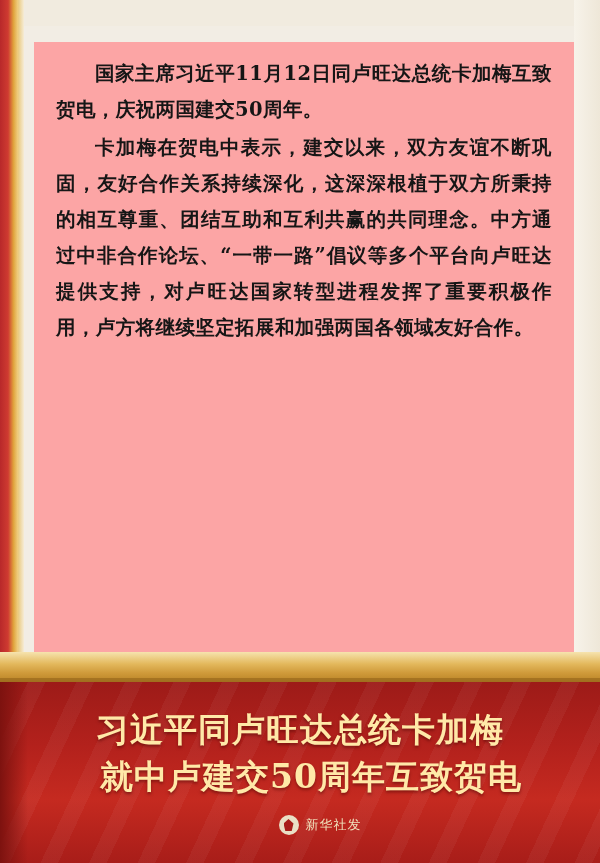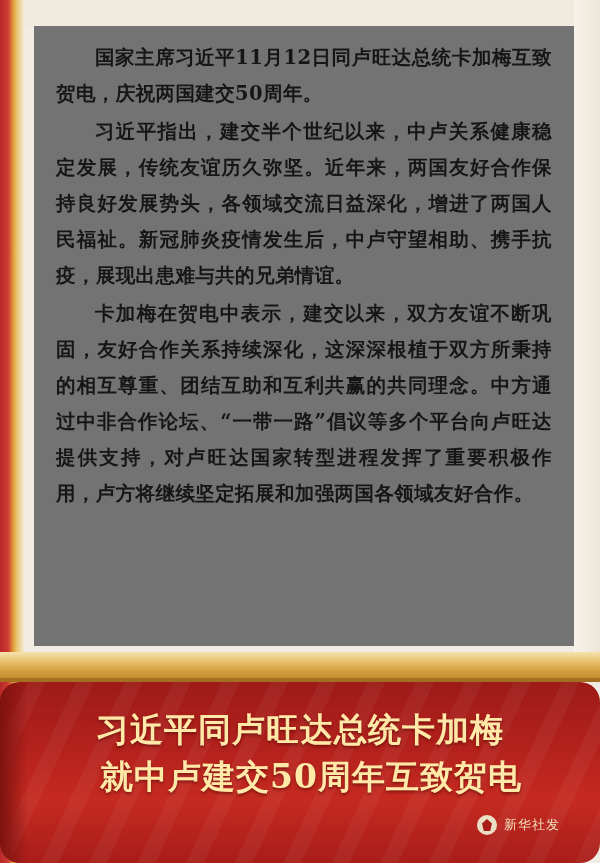--- a/index.html
+++ b/index.html
@@ -34,24 +34,24 @@
     position: absolute;
     left: 18px;
     top: 0;
     width: 6px;
     height: 863px;
     background: linear-gradient(to right, #e9c97e, #f6ecd6);
   }
   .article {
     position: absolute;
     left: 34px;
-    top: 26px;
+    top: 42px;
     width: 540px;
     height: 620px;
-    background: #737373;
+    background: #fca5a5;
     padding: 14px 22px 0 22px;
     box-sizing: border-box;
   }
   .para {
     margin: 0 0 2px 0;
     text-indent: 2em;
     font-size: 19.5px;
     line-height: 36px;
     color: #161616;
     letter-spacing: 0.4px;
@@ -78,21 +78,20 @@
   }
   
   .banner {
     position: absolute;
     left: 0;
     top: 682px;
     width: 600px;
     height: 181px;
     background: linear-gradient(to bottom, #9d1b18 0%, #b3211c 35%, #c52a20 65%, #a81d19 100%);
     overflow: hidden;
-    border-radius: 20px;
   }
   .banner-rays {
     position: absolute;
     left: -60px; top: -20px;
     width: 720px; height: 230px;
     background:
       repeating-linear-gradient(115deg,
         rgba(255,255,255,0.045) 0px,
         rgba(255,255,255,0.045) 16px,
         rgba(255,255,255,0) 16px,
@@ -123,22 +122,23 @@
     display: block;
     padding-left: 22px;
   }
   .credit {
     position: absolute;
     left: 0;
     top: 133px;
     width: 560px;
     display: flex;
     align-items: center;
-    justify-content: flex-end;
+    justify-content: center;
     gap: 7px;
+    padding-left: 40px;
   }
   .credit-logo {
     width: 20px;
     height: 20px;
     border-radius: 50%;
     background: #eadfc5;
     position: relative;
     display: inline-block;
   }
   .credit-logo:before {
@@ -173,21 +173,20 @@
 
 <div class="poster">
 
   <div class="paper-edge-top"></div>
   <div class="paper-edge-right"></div>
   <div class="left-band"></div>
   <div class="left-band-inner"></div>
 
   <div class="article">
     <p class="para">国家主席习近平11月12日同卢旺达总统卡加梅互致贺电，庆祝两国建交50周年。</p>
-    <p class="para">习近平指出，建交半个世纪以来，中卢关系健康稳定发展，传统友谊历久弥坚。近年来，两国友好合作保持良好发展势头，各领域交流日益深化，增进了两国人民福祉。新冠肺炎疫情发生后，中卢守望相助、携手抗疫，展现出患难与共的兄弟情谊。</p>
     <p class="para">卡加梅在贺电中表示，建交以来，双方友谊不断巩固，友好合作关系持续深化，这深深根植于双方所秉持的相互尊重、团结互助和互利共赢的共同理念。中方通过中非合作论坛、“一带一路”倡议等多个平台向卢旺达提供支持，对卢旺达国家转型进程发挥了重要积极作用，卢方将继续坚定拓展和加强两国各领域友好合作。</p>
   </div>
 
   <div class="gold-band"></div>
 
   <div class="banner">
     <div class="banner-rays"></div>
     <div class="banner-left-dark"></div>
     <div class="banner-title">
       <span>习近平同卢旺达总统卡加梅</span>

